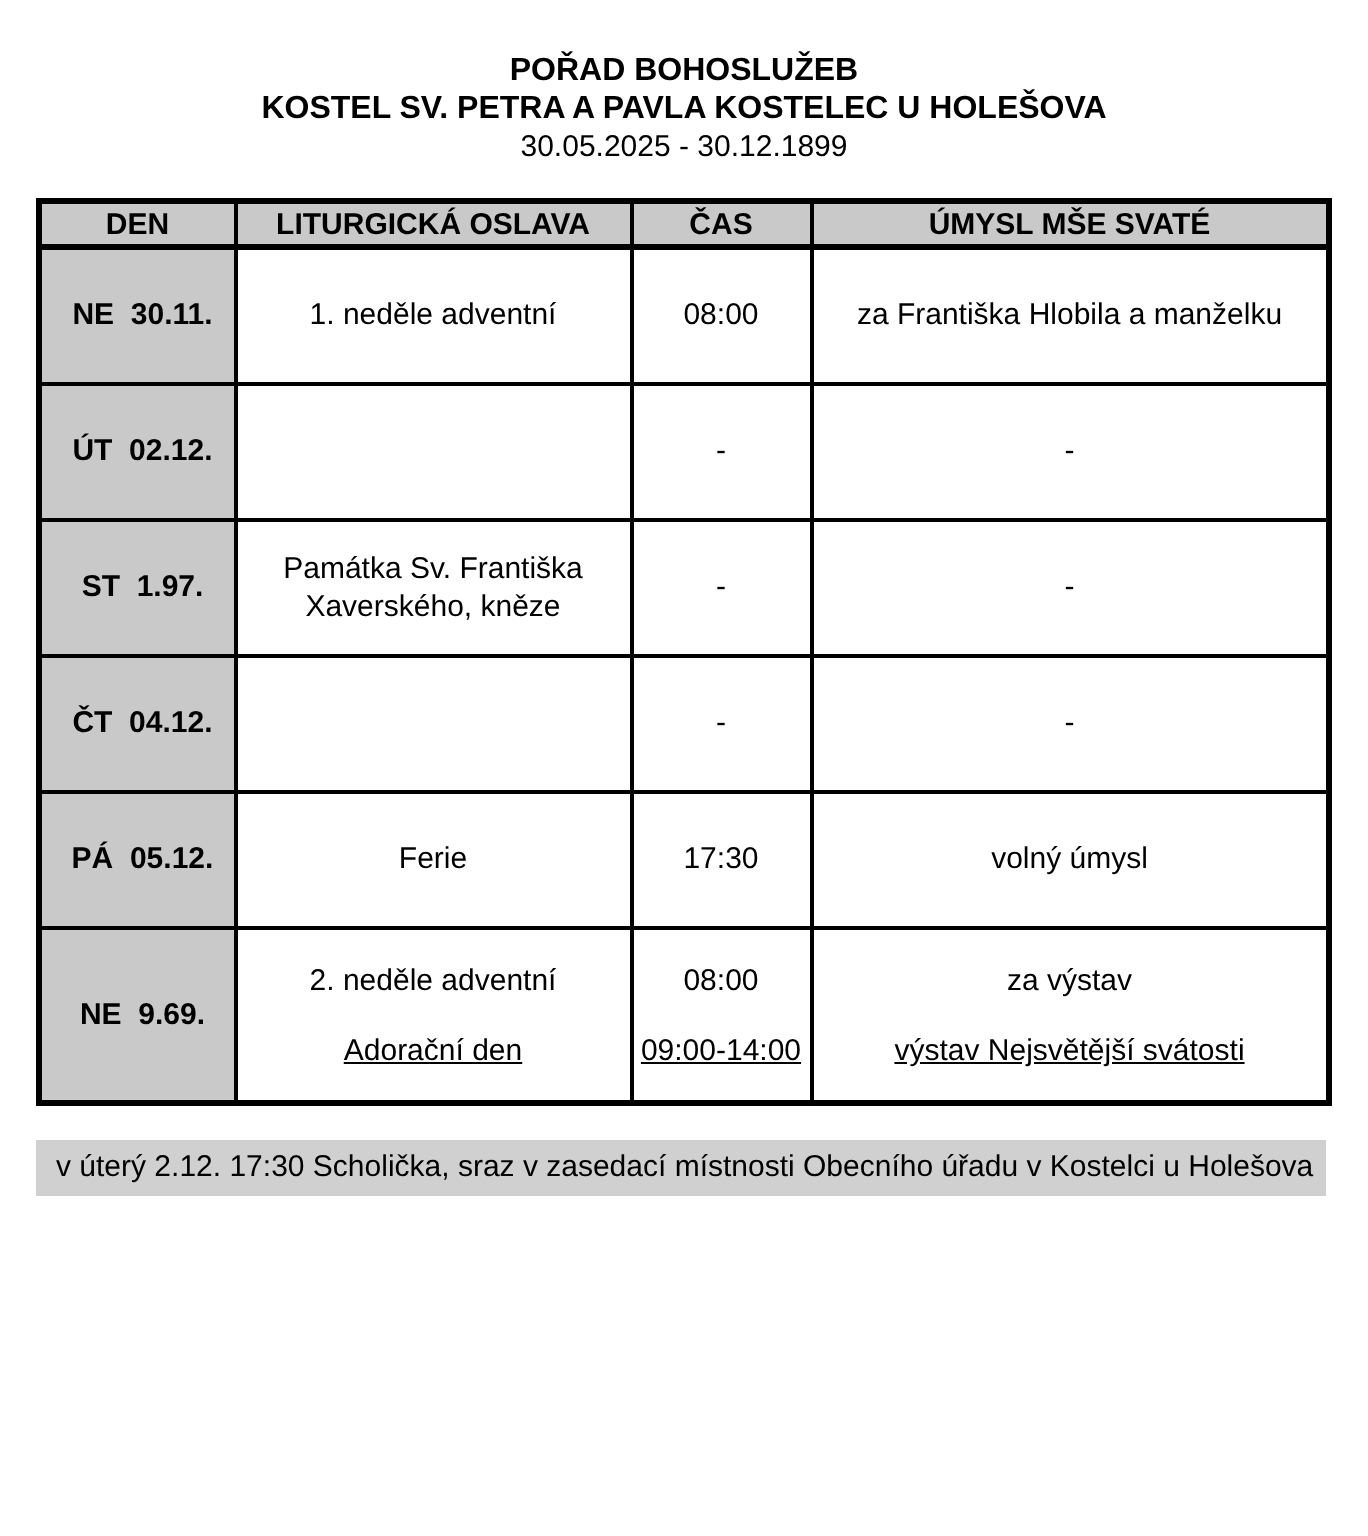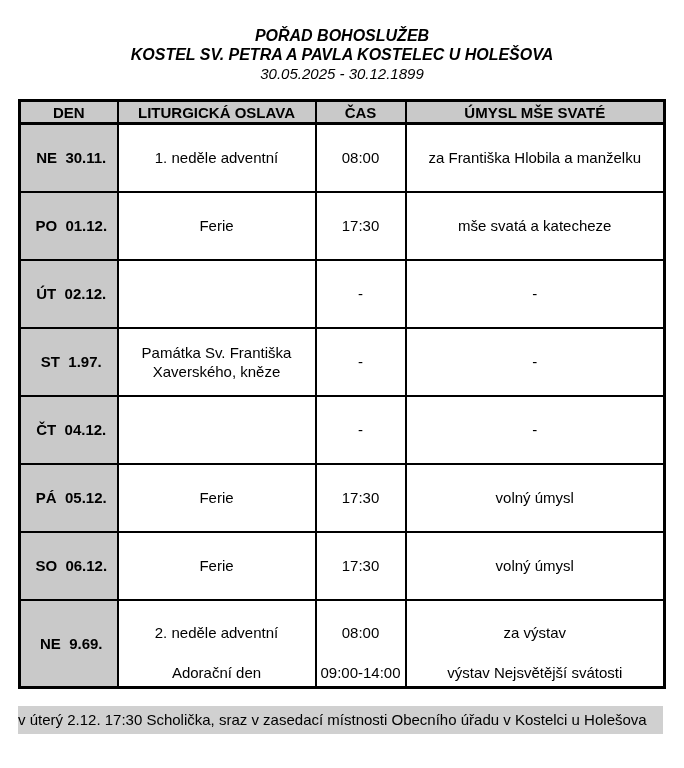--- a/index.html
+++ b/index.html
@@ -17,21 +17,20 @@
   .page{
     width:684px;
     height:768px;
     background:#ffffff;
     overflow:hidden;
     position:relative;
   }
   .doc-header{
     padding-top:26px;
     text-align:center;
-    font-style:italic;
   }
   .doc-title,
   .doc-subtitle{
     font-size:16px;
     font-weight:bold;
     line-height:19px;
   }
   .doc-date{
     font-size:15px;
     font-weight:normal;
@@ -83,29 +82,30 @@
     border-radius:26px;
   }
   .stack .stack-top{
     flex:1;
     display:flex;
     align-items:center;
     justify-content:center;
     padding:0 4px;
   }
   .stack .stack-bottom{
-    padding:0 2px 3px 2px;
+    padding:0 2px 14px 2px;
+    text-decoration:underline;
   }
   .footer-note{
     width:645px;
     margin:17px 0 0 18px;
     background:var(--footer-gray);
     font-size:15px;
     line-height:19px;
-    padding:4px 6px 5px 0;
+    padding:4px 6px 5px 10px;
   }
 </style>
 </head>
 <body>
 
 <div class="page">
 
   <div class="doc-header">
     <div class="doc-title">POŘAD BOHOSLUŽEB</div>
     <div class="doc-subtitle">KOSTEL SV. PETRA A PAVLA KOSTELEC U HOLEŠOVA</div>
@@ -128,51 +128,39 @@
       </tr>
     </thead>
     <tbody>
       <tr class="row-std">
         <td class="day-cell">NE  30.11.</td>
         <td>1. neděle adventní</td>
         <td>08:00</td>
         <td>za Františka Hlobila a manželku</td>
       </tr>
       <tr class="row-std">
-        <td class="day-cell">PO  01.12.</td>
-        <td>Ferie</td>
-        <td>17:30</td>
-        <td>mše svatá a katecheze</td>
-      </tr>
-      <tr class="row-std">
         <td class="day-cell">ÚT  02.12.</td>
         <td></td>
         <td>-</td>
         <td>-</td>
       </tr>
       <tr class="row-std">
         <td class="day-cell">ST  1.97.</td>
         <td>Památka Sv. Františka Xaverského, kněze</td>
         <td>-</td>
         <td>-</td>
       </tr>
       <tr class="row-std">
         <td class="day-cell">ČT  04.12.</td>
         <td></td>
         <td>-</td>
         <td>-</td>
       </tr>
       <tr class="row-std">
         <td class="day-cell">PÁ  05.12.</td>
-        <td>Ferie</td>
-        <td>17:30</td>
-        <td>volný úmysl</td>
-      </tr>
-      <tr class="row-std">
-        <td class="day-cell">SO  06.12.</td>
         <td>Ferie</td>
         <td>17:30</td>
         <td>volný úmysl</td>
       </tr>
       <tr class="row-last">
         <td class="day-cell">NE  9.69.</td>
         <td class="stack-cell">
           <div class="stack">
             <div class="stack-top">2. neděle adventní</div>
             <div class="stack-bottom">Adorační den</div>

